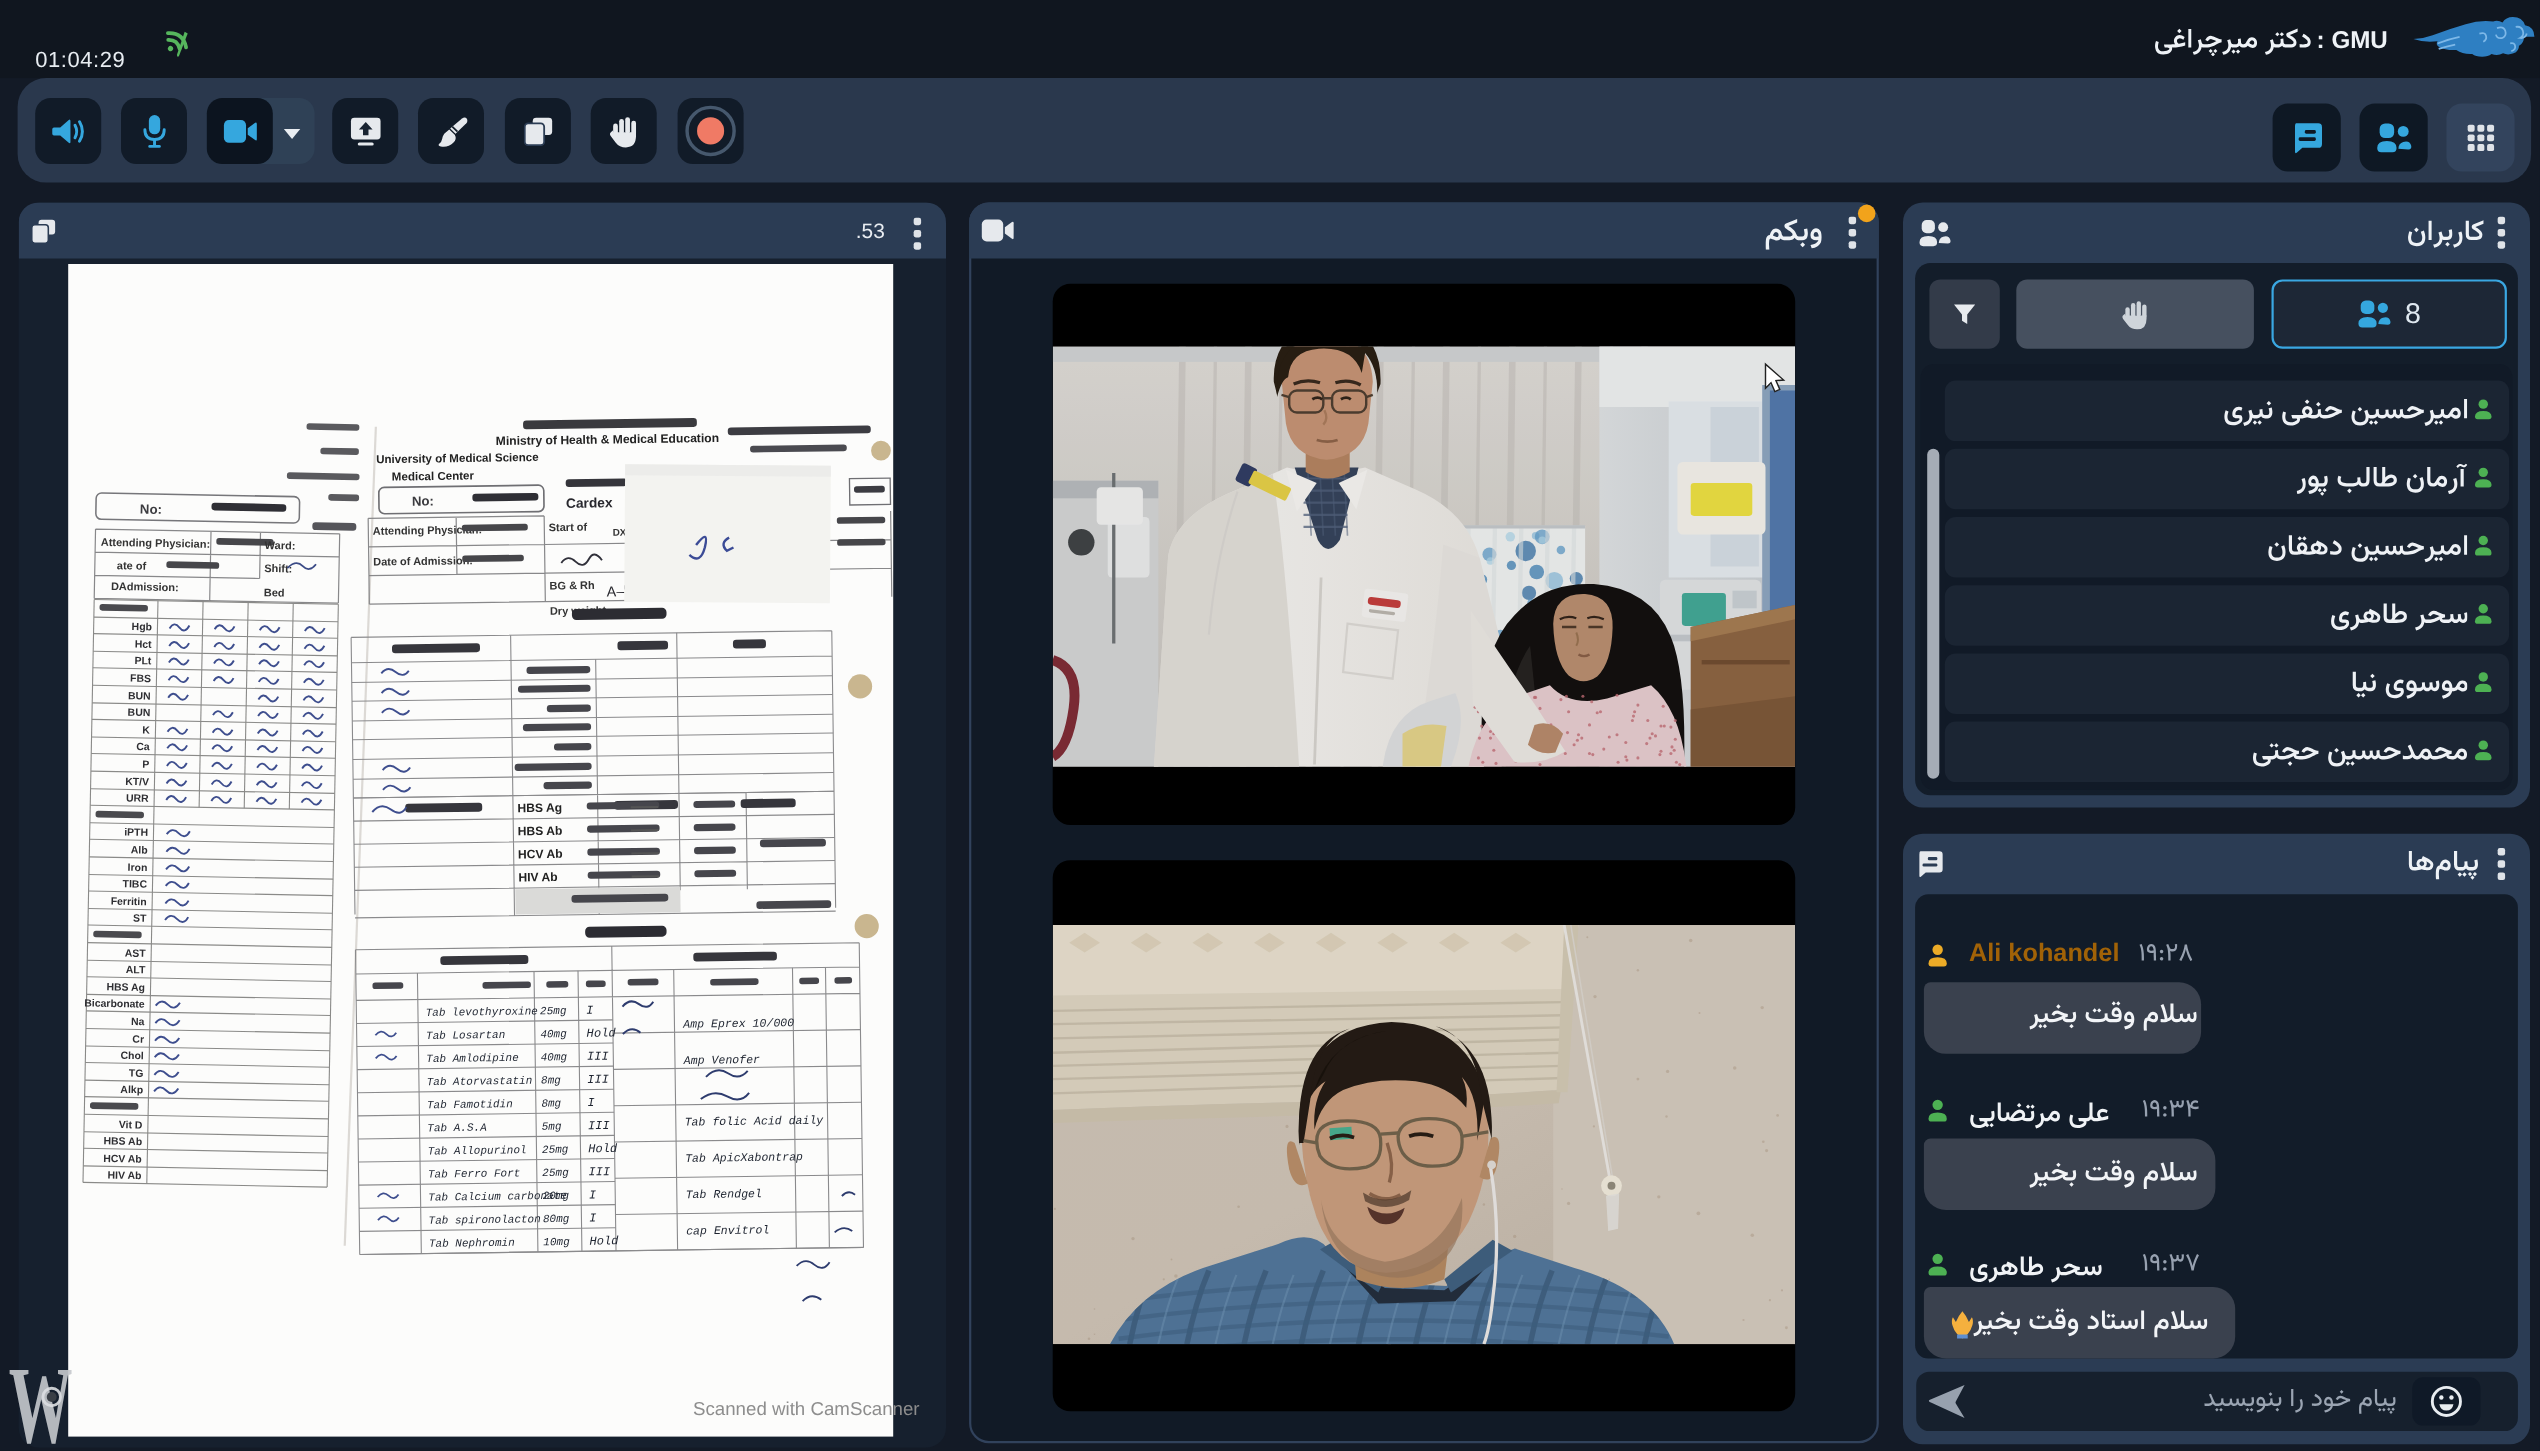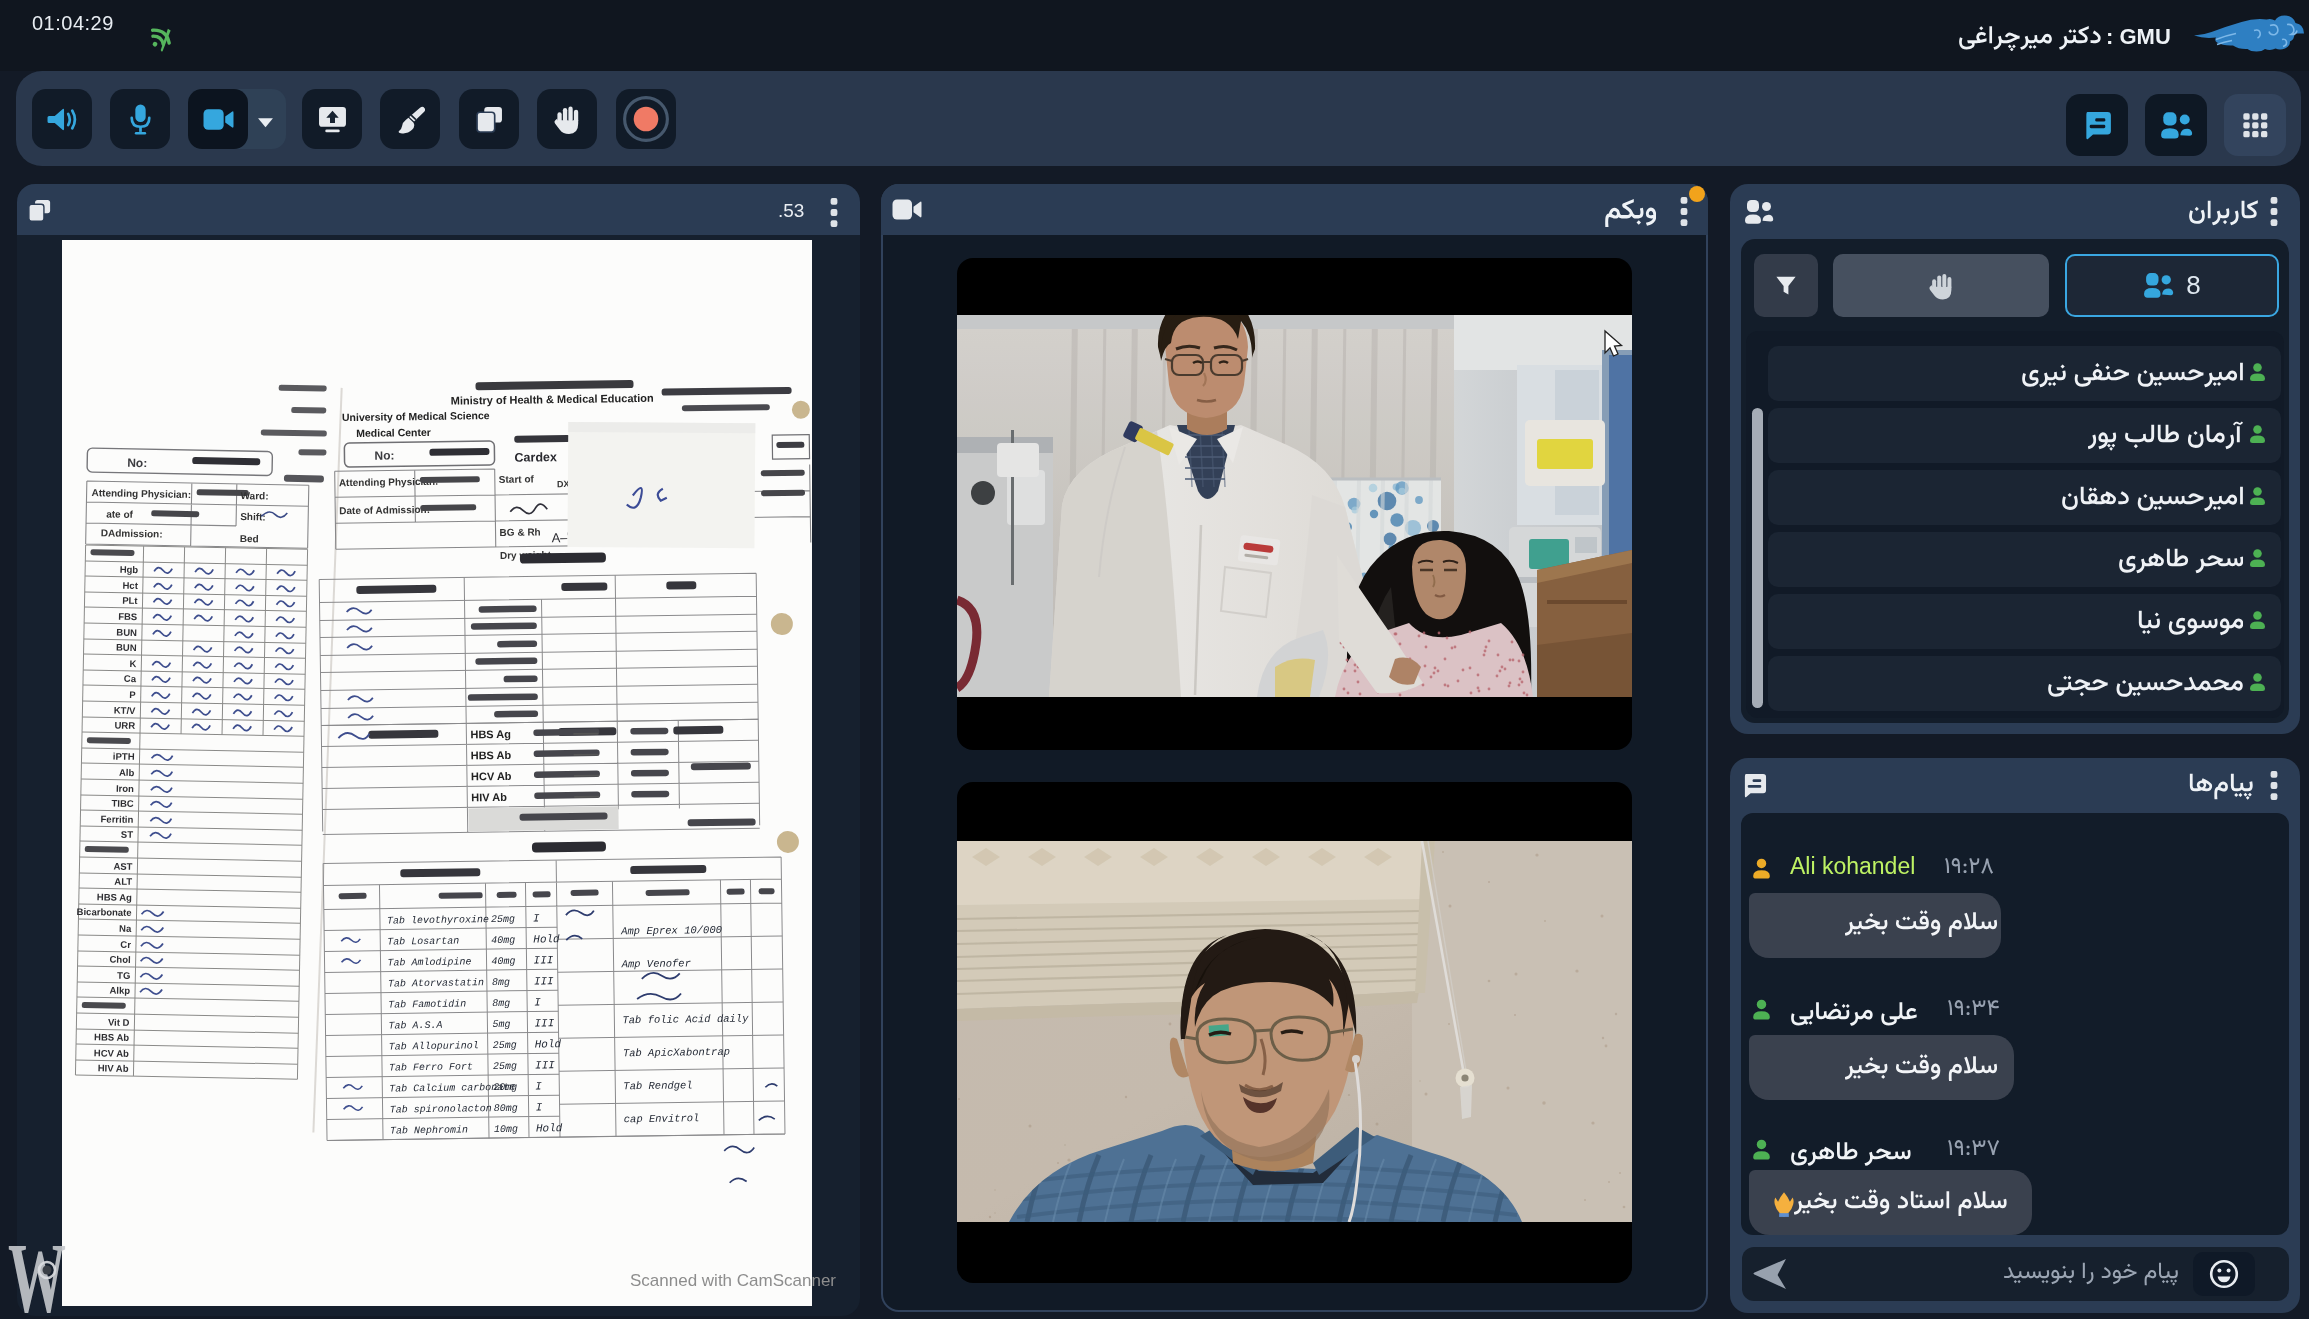--- a/index.html
+++ b/index.html
@@ -1,18 +1,18 @@
 <!DOCTYPE html>
 <html><head><meta charset="utf-8"><style>
 *{margin:0;padding:0;box-sizing:border-box}
 html,body{width:2309px;height:1319px;overflow:hidden;background:#131a26;font-family:"Liberation Sans",sans-serif}
 .abs{position:absolute}
 </style></head><body>
 <div class="abs" style="left:0;top:0;width:2309px;height:71px;background:#10161f"></div>
-<div class="abs" style="left:32px;top:12px;color:#e8edf2;font-size:20px;letter-spacing:.5px">01:04:29</div>
+<div class="abs" style="left:32px;top:44px;color:#e8edf2;font-size:20px;letter-spacing:.5px">01:04:29</div>
 <div class="abs" style="left:144px;top:22px"><svg width="31" height="31" viewBox="0 0 34 34">
       <g transform="rotate(38 17 18)">
         <g stroke="#56b65d" fill="none" stroke-linecap="round">
           <path d="M5.5 15.5 Q17 5.5 28.5 15.5" stroke-width="3.8"></path>
           <path d="M9.8 20.6 Q17 14.6 24.2 20.6" stroke-width="3.6"></path>
         </g>
         <circle cx="17" cy="26" r="2.6" fill="#56b65d"></circle>
       </g>
       <path d="M26.2 7.5 L29.2 9.2 L20.6 31.4 Q19.2 33.8 18.4 30.6 z" fill="#56b65d"></path>
     </svg></div>
@@ -1098,21 +1098,21 @@
 <div class="abs" style="left:2270px;top:770px"><svg width="8" height="31" viewBox="0 0 8 32">
       <rect x="0.5" y="1" width="7" height="7" rx="2" fill="#dfe3e8"></rect>
       <rect x="0.5" y="12.5" width="7" height="7" rx="2" fill="#dfe3e8"></rect>
       <rect x="0.5" y="24" width="7" height="7" rx="2" fill="#dfe3e8"></rect>
     </svg></div>
 <div class="abs" style="left:1741px;top:813px;width:548px;height:422px;background:#121c29;border-radius:12px"></div>
 <div class="abs" style="left:1751px;top:857px"><svg width="21" height="23" viewBox="0 0 24 26">
       <circle cx="12" cy="7.2" r="5.4" fill="#ecab27"></circle>
       <path d="M2.5 21.5q0-6.5 9.5-6.5t9.5 6.5q0 3-3 3h-13q-3 0-3-3z" fill="#ecab27"></path>
     </svg></div>
-<div class="abs" style="left:1790px;top:853px;color:#bef264;font-size:23px;font-weight:normal">Ali kohandel</div>
+<div class="abs" style="left:1790px;top:853px;color:#a16207;font-size:23px;font-weight:bold">Ali kohandel</div>
 <div class="abs" style="left:1944px;top:849px">
     <svg width="49.1" height="31.5" viewBox="0 0 49.1 31.5" style="display:block">
       <g transform="scale(0.9200)">
         <path d="M5.5 26.2L5.5 23.6Q5.5 19.4 5 16.1Q4.5 12.8 3.2 9.9L1.1 10.6Q1.9 12.3 2.4 14.2Q2.8 16.2 3 18.5Q3.2 20.8 3.2 23.5L3.2 26.2L5.5 26.2ZM13 16.6Q12.1 16.6 11.6 16.4Q11 16.3 10.8 15.9Q10.6 15.6 10.6 15Q10.6 14.5 10.8 13.9Q11 13.2 11.4 12.7Q11.8 12.2 12.6 12.2Q13.3 12.2 13.7 12.5Q14.1 12.9 14.4 13.4Q14.7 14 14.8 14.7Q15 15.5 15 16.3Q14.7 16.4 14.1 16.5Q13.6 16.6 13 16.6ZM13.1 18.9Q13.5 18.9 14.1 18.8Q14.7 18.7 15.1 18.6Q15.1 19.1 15.1 20Q15.1 20.9 15.1 22Q15.2 23.1 15.2 24.2Q15.2 25.3 15.2 26.2L17.5 26.2Q17.5 25.3 17.4 24.2Q17.4 23 17.4 21.8Q17.3 20.6 17.3 19.5Q17.3 18.4 17.3 17.6Q17.2 15.8 17 14.4Q16.7 13 16.2 12Q15.7 11 14.8 10.5Q13.9 9.9 12.6 9.9Q11.6 9.9 10.8 10.4Q10 10.9 9.5 11.6Q9 12.4 8.7 13.3Q8.4 14.2 8.4 15Q8.4 16.1 8.7 16.9Q9 17.6 9.6 18Q10.2 18.5 11.1 18.7Q12 18.9 13.1 18.9ZM21.2 17.4Q21.2 18.1 21.7 18.6Q22.2 19.1 22.9 19.1Q23.6 19.1 24.1 18.6Q24.6 18.1 24.6 17.4Q24.6 16.7 24.1 16.2Q23.6 15.7 22.9 15.7Q22.2 15.7 21.7 16.2Q21.2 16.7 21.2 17.4ZM21.2 24.5Q21.2 25.3 21.7 25.8Q22.2 26.2 22.9 26.2Q23.6 26.2 24.1 25.7Q24.6 25.2 24.6 24.5Q24.6 23.8 24.1 23.3Q23.6 22.8 22.9 22.8Q22.2 22.8 21.7 23.3Q21.2 23.8 21.2 24.5ZM38.2 10.1L36 10.2Q36 10.7 36.1 11.2Q36.2 11.7 36.2 12.3Q36.2 13 36 13.6Q35.8 14.2 35.3 14.6Q34.8 15 33.8 15Q33 15 32.4 14.8Q31.8 14.6 31.3 14.1Q30.9 13.5 30.6 12.6Q30.3 11.8 30 11.2Q29.8 10.6 29.5 9.9L27.4 10.6Q28.2 12.3 28.7 14.2Q29.2 16.2 29.3 18.5Q29.5 20.8 29.5 23.5L29.5 26.2L31.8 26.2L31.8 23.6Q31.8 22.6 31.8 21.5Q31.8 20.5 31.7 19.3Q31.6 18.2 31.4 17Q32.1 17.2 32.8 17.3Q33.4 17.4 33.9 17.4Q35.6 17.4 36.5 16.6Q37.5 15.9 37.9 14.7Q38.3 13.4 38.3 11.8Q38.3 11.4 38.3 11Q38.2 10.5 38.2 10.1ZM45.8 10.4Q45.3 13.7 44.4 16.6Q43.4 19.5 42.4 21.9Q41.3 24.2 40.4 25.7L42.5 26.8Q43 25.8 43.6 24.4Q44.3 23.1 44.9 21.5Q45.5 19.9 46 18.3Q46.6 16.6 46.9 14.9Q47.2 16.6 47.7 18.2Q48.2 19.9 48.9 21.5Q49.5 23.1 50.1 24.4Q50.8 25.8 51.3 26.8L53.4 25.7Q52.5 24.2 51.4 21.9Q50.4 19.5 49.4 16.6Q48.5 13.7 48 10.4L45.8 10.4Z" fill="#97a1b0"></path>
       </g>
     </svg>
   </div>
 <div class="abs" style="left:1749px;top:893px;width:252px;height:65px;background:#3a414e;border-radius:6px 20px 20px 20px"></div>
 <div class="abs" style="left:1845px;top:903px">
     <svg width="152.1" height="34.3" viewBox="0 0 152.1 34.3" style="display:block">

